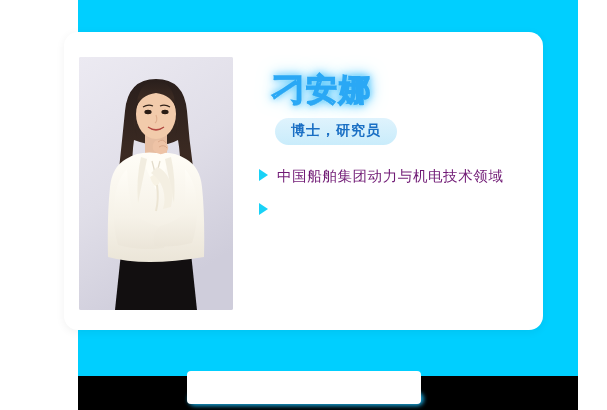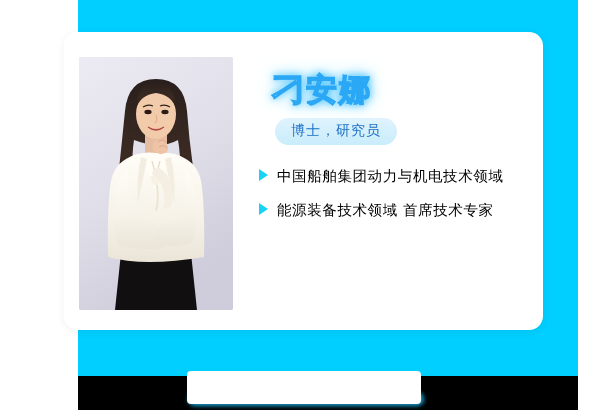--- a/index.html
+++ b/index.html
@@ -131,20 +131,21 @@
     display: inline-block;
     margin: 13px 0 0 16px;
     padding: 4px 16px 5px 16px;
     font-size: 14px;
     line-height: 1.25;
     color: #1a6fc4;
     background: linear-gradient(180deg, #dff3fd 0%, #c9ecfb 100%);
     border-radius: 14px;
     letter-spacing: 1px;
     white-space: nowrap;
+    font-weight: bold;
   }
 
   
   .bullets {
     margin: 19px 0 0 0;
     padding: 0;
     list-style: none;
   }
   .bullet-row {
     display: flex;
@@ -155,21 +156,21 @@
     flex: 0 0 auto;
     width: 0; height: 0;
     border-left: 9px solid #18d2f7;
     border-top: 6px solid transparent;
     border-bottom: 6px solid transparent;
     margin: 5px 9px 0 0;
   }
   .btext {
     font-size: 14.5px;
     line-height: 25px;
-    color: #000000;
+    color: #701a75;
     letter-spacing: .6px;
   }
   .btext .ln { display: block; }
 </style>
 </head>
 <body>
 
 <div id="stage">
 
   <div class="cyan-panel"></div>
@@ -264,22 +265,19 @@
 
         <li class="bullet-row">
           <span class="tri"></span>
           <span class="btext">
             <span class="ln">中国船舶集团动力与机电技术领域</span>
           </span>
         </li>
 
         <li class="bullet-row">
           <span class="tri"></span>
-          <span class="btext">
-            <span class="ln">能源装备技术领域 首席技术专家</span>
-          </span>
         </li>
 
       </ul>
     </div>
 
   </div>
 </div>
 
 </body></html>

